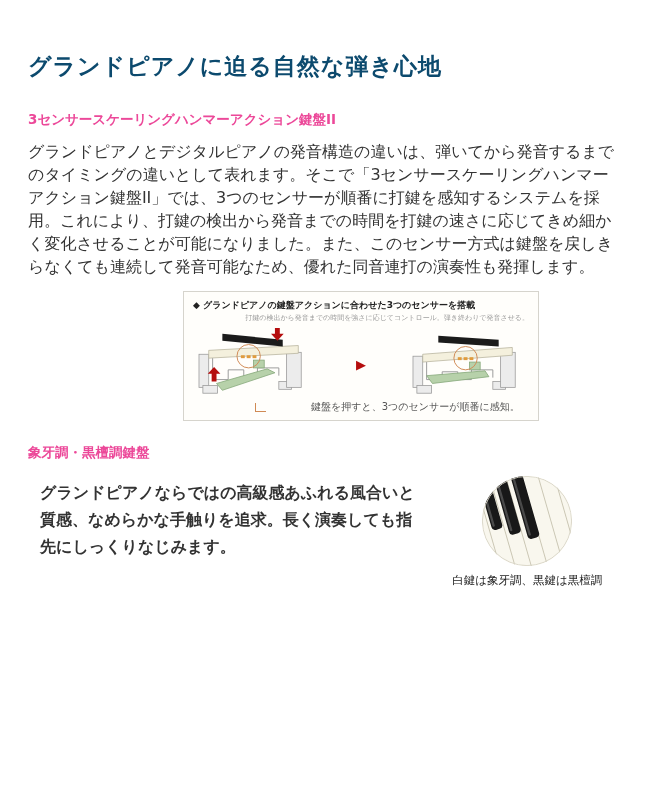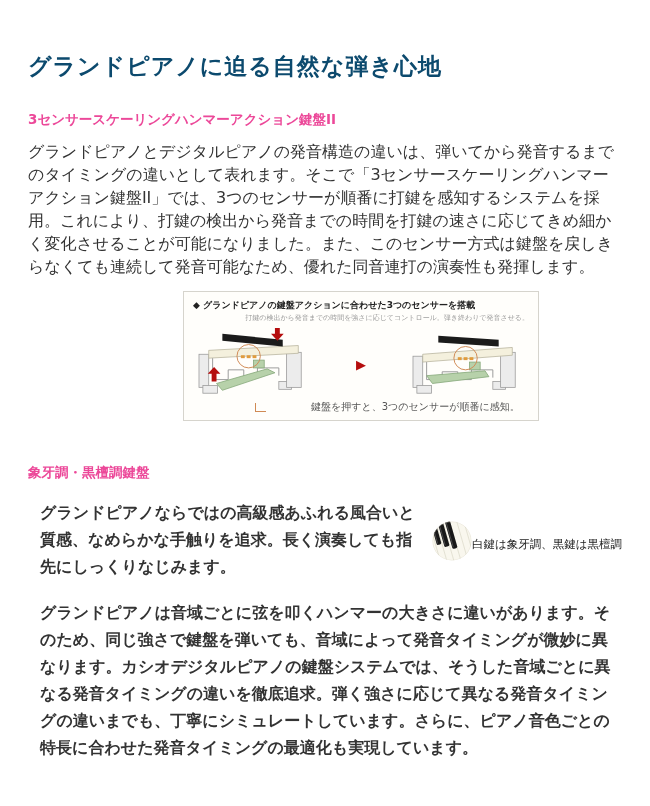--- a/index.html
+++ b/index.html
@@ -19,21 +19,21 @@
   .page{padding:0 28px;}
   .page-title{
     margin:50px 0 0;
     font-size:23px;line-height:32px;font-weight:700;color:#0c4a6e;
     letter-spacing:1px;
   }
   .sec-heading{
     margin:28px 0 0;
     font-size:13.5px;line-height:18px;font-weight:700;color:#ec4899;
   }
-  .sec-heading.ivory{margin-top:42px;}
+  .sec-heading.ivory{margin-top:22px;}
   .sec-heading.hammer{margin-top:46px;}
   .body-text{
     margin:12px 0 0;
     font-size:16px;line-height:23px;color:#333;
     text-align:left;
   }
   .body-text.tight{margin-top:0;}
   .indent{padding-left:12px;font-weight:bold;}
   .wide-lh{line-height:27px;}
 
@@ -69,21 +69,21 @@
     border-bottom:1px solid var(--sensor-ring);
     margin-right:4px;
   }
   .fig-caption{font-size:10px;line-height:10px;color:#555;padding-left:41px;}
 
   
   .ivory-row{display:flex;margin-top:14px;}
   .ivory-row .body-text{width:392px;margin-top:4px;}
   .key-photo-col{
     width:190px;margin-left:13px;
-    display:flex;flex-direction:row;align-items:center;
+    display:flex;flex-direction:column;align-items:center;
   }
   .key-photo{display:block;}
   .key-caption{
     margin-top:6px;font-size:11.5px;line-height:14px;color:#222;
     white-space:nowrap;
   }
 
   
   .red-part{fill:var(--accent-red);}
   .green-part{fill:var(--mech-green);stroke:#84a678;stroke-width:.8;}
@@ -181,15 +181,14 @@
             <rect x="29.5" y="-18" width="2.5" height="74" rx="1" fill="#4a4a4a"></rect>
             <rect x="47.5" y="-18" width="2.5" height="84" rx="1" fill="#4a4a4a"></rect>
           </g>
           <circle cx="50" cy="50" r="48.5" fill="none" stroke="#d8d5c6" stroke-width="1"></circle>
         </g>
       </svg>
       <div class="key-caption">白鍵は象牙調、黒鍵は黒檀調</div>
     </div>
   </div>
 
-  <p class="body-text indent wide-lh">グランドピアノは音域ごとに弦を叩くハンマーの大きさに違いがあります。そのため、同じ強さで鍵盤を弾いても、音域によって発音タイミングが微妙に異なります。カシオデジタルピアノの鍵盤システムでは、そうした音域ごとに異なる発音タイミングの違いを徹底追求。弾く強さに応じて異なる発音タイミングの違いまでも、丁寧にシミュレートしています。さらに、ピアノ音色ごとの特長に合わせた発音タイミングの最適化も実現しています。</p>
 
 </div>
 
 </body></html>

